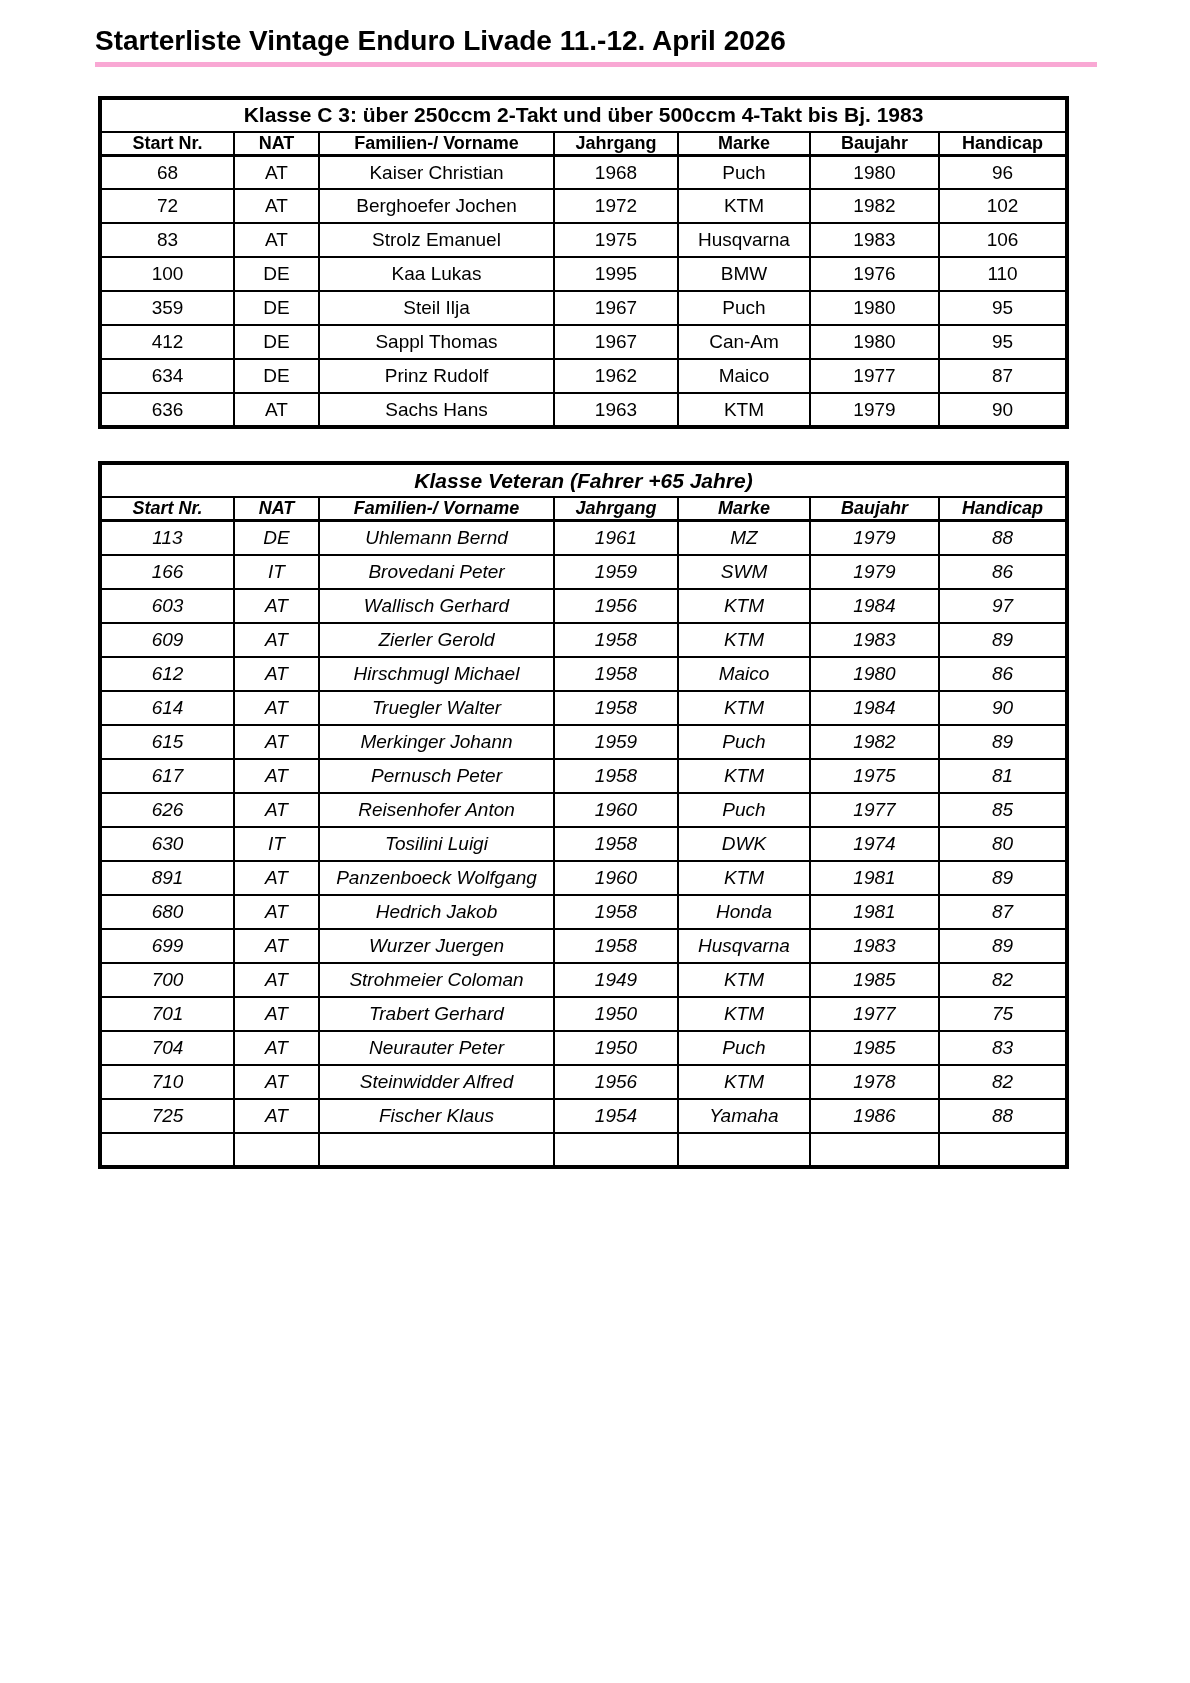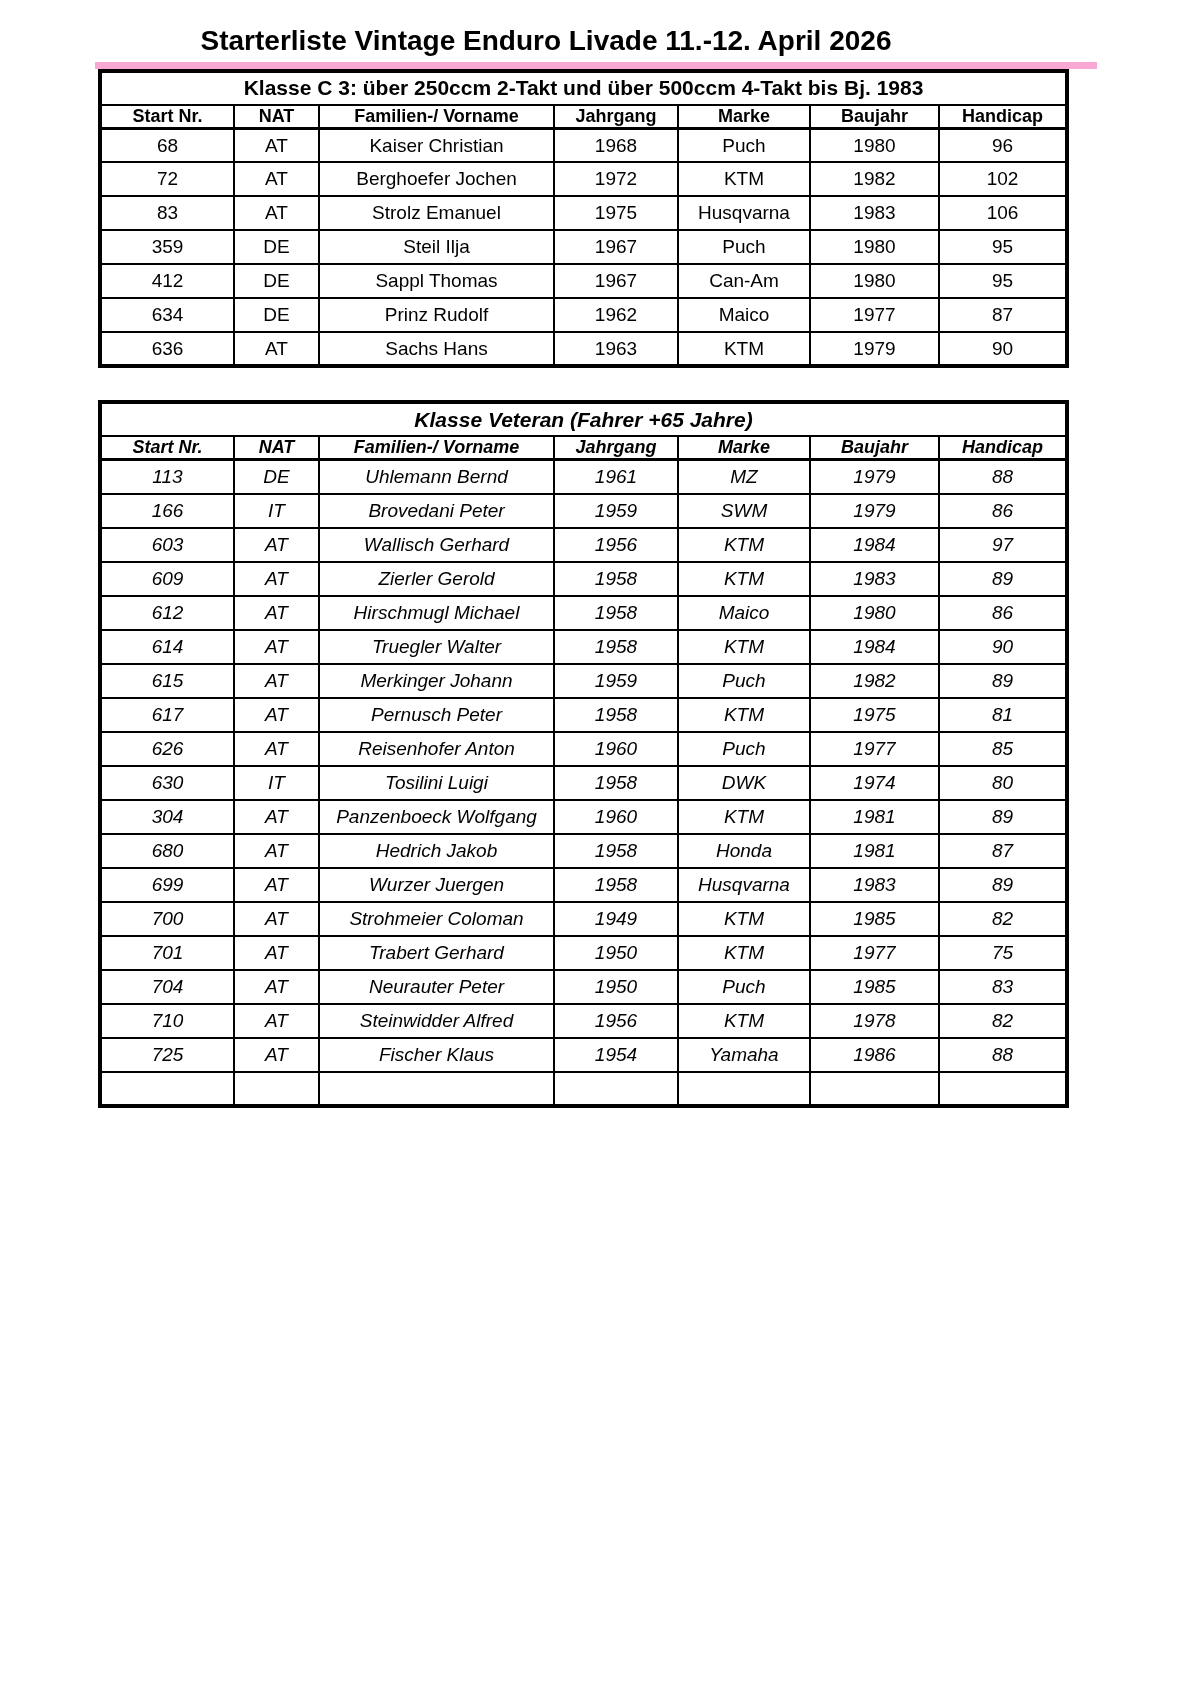--- a/index.html
+++ b/index.html
@@ -2,23 +2,22 @@
 <html><head>
 <meta charset="utf-8">
 <style>
   html,body{margin:0;padding:0;}
   body{
     width:1190px;height:1683px;background:#ffffff;color:#000;
     font-family:"Liberation Sans",sans-serif;position:relative;overflow:hidden;
   }
   .heading{
     margin:26px 93px 0 95px;               
-    border-bottom:7px solid #f9a8d4;
+    border-bottom:5px solid #f9a8d4;
     padding:0 100px 5px 0;                  
-    text-align:center;
     font-weight:bold;font-size:28px;line-height:1.1;
     white-space:nowrap;
   }
   table.tbl{
     margin-left:98px;width:967px;
     border-collapse:collapse;table-layout:fixed;
     border:4px solid #000;
   }
   table.tbl td,table.tbl th{
     border:2px solid #000;
@@ -29,21 +28,21 @@
   th.ttl{
     font-size:21px;font-weight:bold;height:34px;
     border-bottom:3px solid #000;
     padding-right:65px;                     
   }
   tr.hdr-row th{
     font-size:18px;font-weight:bold;height:23px;
     border-bottom:3px solid #000;
   }
   tbody td{font-size:19px;height:34px;}
-  .t1{}
+  .t1{margin-top:29px;}
   .t2{margin-top:32px;font-style:italic;}
 </style>
 </head>
 <body>
 
 <div class="heading">Starterliste Vintage Enduro Livade 11.-12. April 2026</div>
 
 <table class="tbl t1">
   <colgroup>
     <col style="width:134px">
@@ -90,20 +89,29 @@
       <tr>
         <td>83</td>
         <td>AT</td>
         <td>Strolz Emanuel</td>
         <td>1975</td>
         <td>Husqvarna</td>
         <td>1983</td>
         <td>106</td>
       </tr>
       <tr>
+        <td>100</td>
+        <td>DE</td>
+        <td>Kaa Lukas</td>
+        <td>1995</td>
+        <td>BMW</td>
+        <td>1976</td>
+        <td>110</td>
+      </tr>
+      <tr>
         <td>359</td>
         <td>DE</td>
         <td>Steil Ilja</td>
         <td>1967</td>
         <td>Puch</td>
         <td>1980</td>
         <td>95</td>
       </tr>
       <tr>
         <td>412</td>
@@ -244,21 +252,21 @@
       <tr>
         <td>630</td>
         <td>IT</td>
         <td>Tosilini Luigi</td>
         <td>1958</td>
         <td>DWK</td>
         <td>1974</td>
         <td>80</td>
       </tr>
       <tr>
-        <td>304</td>
+        <td>891</td>
         <td>AT</td>
         <td>Panzenboeck Wolfgang</td>
         <td>1960</td>
         <td>KTM</td>
         <td>1981</td>
         <td>89</td>
       </tr>
       <tr>
         <td>680</td>
         <td>AT</td>

